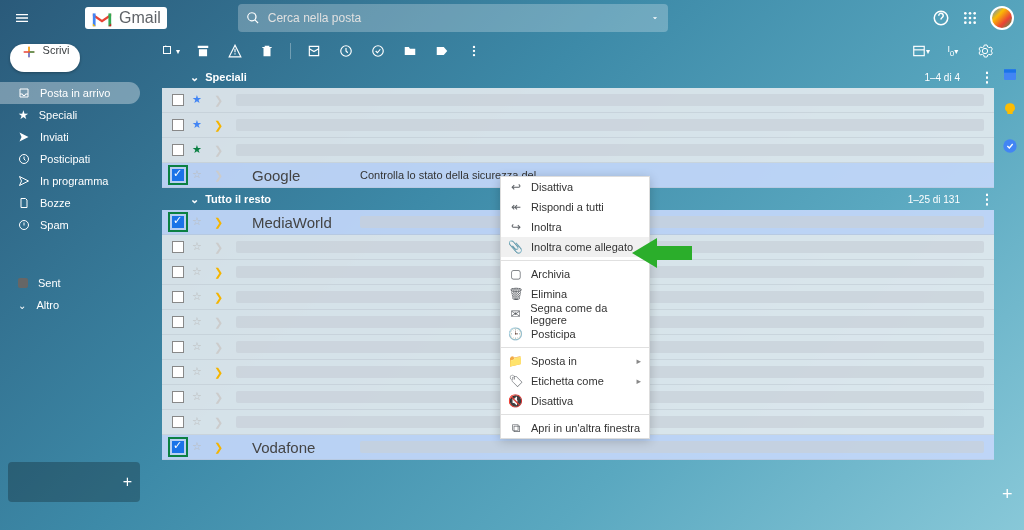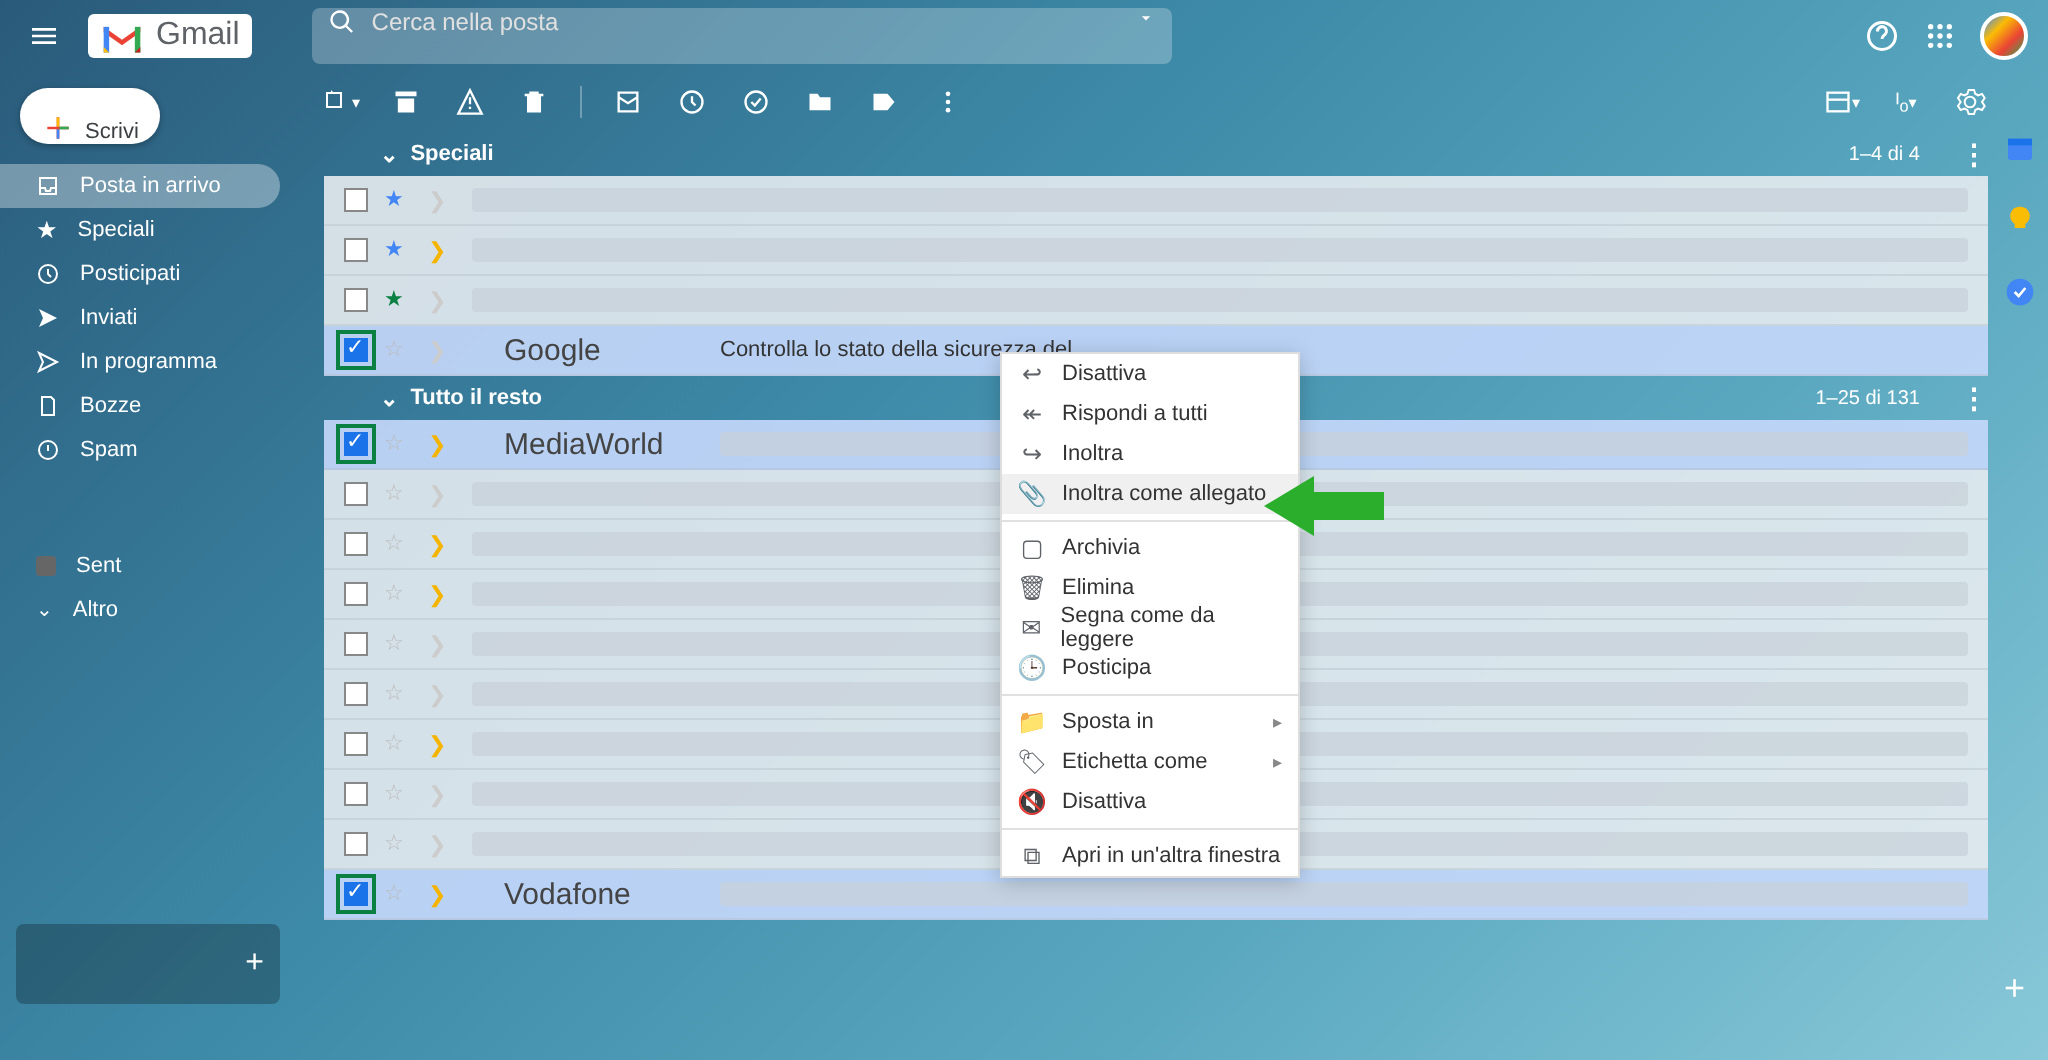--- a/index.html
+++ b/index.html
@@ -1,37 +1,37 @@
 <!DOCTYPE html>
 <html><head>
 <meta charset="utf-8">
 <style>
 * { margin: 0; padding: 0; box-sizing: border-box; font-family: Arial, Helvetica, sans-serif; }
 body { width: 1024px; height: 530px; overflow: hidden; background: linear-gradient(135deg, #2a5a7a 0%, #3d8aa8 40%, #5aa8c0 70%, #88c8d8 100%); position: relative; }
 
 
-.header { height: 36px; display: flex; align-items: center; padding: 0 10px; }
+.header { height: 36px; display: flex; align-items: center; padding: 0 10px; gap: 41px; }
 .menu-btn { width: 24px; height: 24px; display: flex; align-items: center; justify-content: center; color: #fff; cursor: pointer; }
 .logo-box { display: flex; align-items: center; margin-left: 10px; margin-right: 30px; }
 .gmail-text { color: #5f6368; font-size: 16px; margin-left: 6px; }
 .gmail-m { width: 22px; height: 18px; }
-.search-box { flex: 1; max-width: 430px; height: 28px; background: rgba(255,255,255,0.25); border-radius: 4px; display: flex; align-items: flex-start; padding: 0 8px; color: #fff; }
+.search-box { flex: 1; max-width: 430px; height: 28px; background: rgba(255,255,255,0.25); border-radius: 4px; display: flex; align-items: center; padding: 0 8px; color: #fff; }
 .search-box input { flex: 1; background: transparent; border: none; outline: none; color: #fff; font-size: 12px; margin-left: 8px; }
 .search-box input::placeholder { color: #e0e0e0; }
 .header-right { margin-left: auto; display: flex; align-items: center; gap: 12px; color: #fff; }
 .avatar { width: 24px; height: 24px; border-radius: 50%; background: linear-gradient(135deg, #4285f4, #fbbc04, #ea4335, #34a853); border: 2px solid #fff; }
 
 
 .toolbar { height: 30px; display: flex; align-items: center; padding: 0 0 0 162px; gap: 14px; color: #fff; position: relative; }
 .toolbar-right { margin-left: auto; display: flex; gap: 14px; padding-right: 30px; align-items: center; }
 .tb-icon { width: 18px; height: 18px; display: flex; align-items: center; justify-content: center; cursor: pointer; }
 
 
 .sidebar { position: absolute; top: 36px; left: 0; width: 148px; height: 494px; padding-top: 8px; color: #fff; font-size: 11px; }
-.compose { width: 70px; height: 28px; background: #fff; border-radius: 18px; margin-left: 10px; display: flex; align-items: flex-end; justify-content: center; gap: 6px; color: #3c4043; box-shadow: 0 1px 3px rgba(0,0,0,0.3); cursor: pointer; margin-bottom: 10px; }
+.compose { width: 70px; height: 28px; background: #fff; border-radius: 18px; margin-left: 10px; display: flex; align-items: flex-start; justify-content: center; gap: 6px; color: #3c4043; box-shadow: 0 1px 3px rgba(0,0,0,0.3); cursor: pointer; margin-bottom: 10px; }
 .sb-item { height: 22px; display: flex; align-items: center; padding-left: 18px; gap: 10px; cursor: pointer; border-radius: 0 12px 12px 0; margin-right: 8px; }
 .sb-item.active { background: rgba(255,255,255,0.35); font-weight: normal; }
 .sb-divider { height: 12px; }
 .sb-bottom { position: absolute; bottom: 20px; left: 0; width: 100%; }
 .sb-profile { height: 40px; margin: 8px; background: rgba(0,0,0,0.25); border-radius: 4px; display: flex; align-items: center; justify-content: flex-end; padding-right: 8px; }
 
 
 .main { position: absolute; top: 66px; left: 162px; right: 30px; bottom: 0; overflow: hidden; }
 .section-hdr { height: 22px; display: flex; align-items: center; color: #fff; font-size: 11px; font-weight: bold; padding-left: 28px; }
 .section-count { margin-left: auto; margin-right: 20px; font-weight: normal; font-size: 10px; }
@@ -209,31 +209,31 @@
     <svg width="12" height="12" viewBox="0 0 24 24" fill="white">
         <path d="M4 4h16v16H4zm0 10h5l1 3h4l1-3h5" fill="none" stroke="white" stroke-width="2"></path>
       </svg>
     <span>Posta in arrivo</span>
   </div>
   <div class="sb-item">
     <span style="font-size:12px;">★</span>
     <span>Speciali</span>
   </div>
   <div class="sb-item">
+    <svg width="12" height="12" viewBox="0 0 24 24" fill="white">
+        <path d="M3 3l18 9-18 9 4-9z"></path>
+      </svg>
+    <span>Inviati</span>
+  </div>
+  <div class="sb-item">
     <svg width="12" height="12" viewBox="0 0 24 24" fill="none" stroke="white" stroke-width="2">
         <circle cx="12" cy="12" r="9"></circle>
         <path d="M12 7v5l3 3"></path>
       </svg>
     <span>Posticipati</span>
-  </div>
-  <div class="sb-item">
-    <svg width="12" height="12" viewBox="0 0 24 24" fill="white">
-        <path d="M3 3l18 9-18 9 4-9z"></path>
-      </svg>
-    <span>Inviati</span>
   </div>
   <div class="sb-item">
     <svg width="12" height="12" viewBox="0 0 24 24" fill="white">
         <path d="M3 3l18 9-18 9 4-9z" fill="none" stroke="white" stroke-width="2"></path>
       </svg>
     <span>In programma</span>
   </div>
   <div class="sb-item">
     <svg width="12" height="12" viewBox="0 0 24 24" fill="none" stroke="white" stroke-width="2">
         <path d="M6 3h9l3 3v15H6z"></path>

